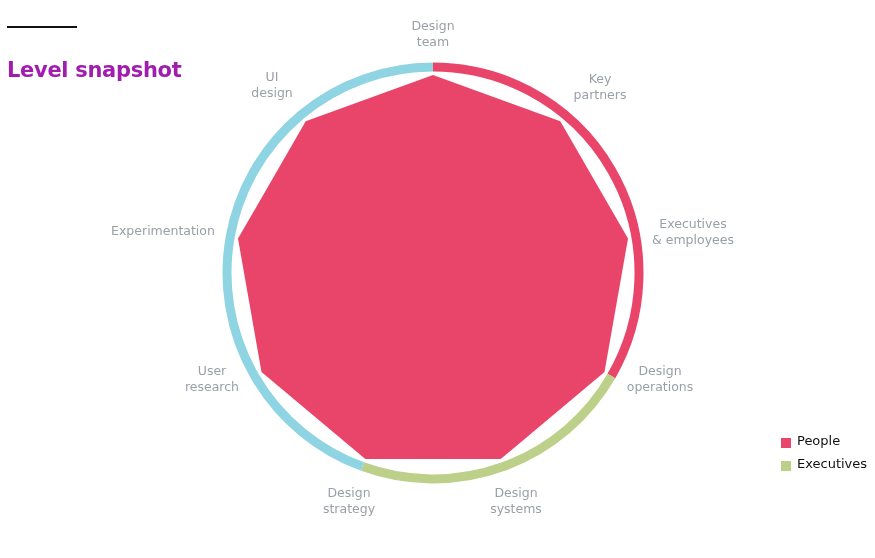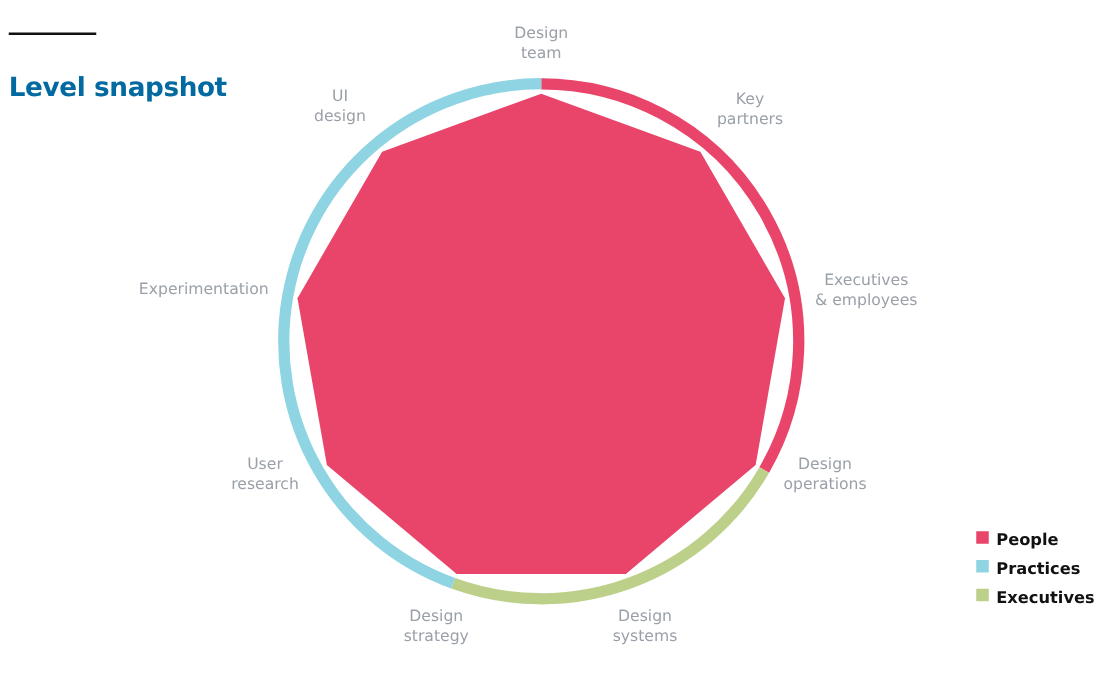--- a/index.html
+++ b/index.html
@@ -1,22 +1,22 @@
 <!DOCTYPE html>
 <html><head>
 <meta charset="utf-8">
 <style>
   html, body { margin:0; padding:0; background:#ffffff; }
   body { width:875px; height:558px; position:relative; overflow:hidden; font-family:"Liberation Sans", sans-serif; }
   .rule { position:absolute; left:7px; top:26px; width:70px; height:2px; background:#111; }
-  .title { position:absolute; left:7px; top:58px; font-size:21px; font-weight:bold; color:#0369a1; letter-spacing:-0.3px; font-family:"DejaVu Sans", sans-serif; }
+  .title { position:absolute; left:7px; top:58px; font-size:21px; font-weight:bold; color:#a21caf; letter-spacing:-0.3px; font-family:"DejaVu Sans", sans-serif; }
   svg.chart { position:absolute; left:0; top:0; }
   .lbl { fill:#9aa0a8; font-size:12.5px; font-family:"DejaVu Sans", sans-serif; }
   .legend { position:absolute; left:781px; top:425px; }
-  .legend-item { display:flex; align-items:flex-start; height:23px; font-size:13px; font-weight:bold; color:#111; font-family:"DejaVu Sans", sans-serif; }
+  .legend-item { display:flex; align-items:flex-end; height:23px; font-size:13px; font-weight:normal; color:#111; font-family:"DejaVu Sans", sans-serif; }
   .sw { width:10px; height:10px; margin-right:6px; }
 </style>
 </head>
 <body>
 
 <div class="rule"></div>
 <div class="title">Level snapshot</div>
 
 <svg class="chart" id="chart" width="875" height="558">
     <polygon points="433.0,75.0 560.3,121.3 628.0,238.6 604.5,372.0 500.7,459.1 365.3,459.1 261.5,372.0 238.0,238.6 305.7,121.3" fill="#e9456a"></polygon>
@@ -33,20 +33,16 @@
     <text class="lbl" text-anchor="middle"><tspan x="163" y="235">Experimentation</tspan></text>
     <text class="lbl" text-anchor="middle"><tspan x="272" y="81">UI</tspan><tspan x="272" y="97">design</tspan></text>
   </svg>
 
 <div class="legend" id="legend">
     <div class="legend-item">
       <span class="sw" style="background: rgb(233, 69, 106);"></span>
       <span>People</span>
     </div>
     <div class="legend-item">
-      <span class="sw" style="background: rgb(143, 212, 226);"></span>
-      <span>Practices</span>
-    </div>
-    <div class="legend-item">
       <span class="sw" style="background: rgb(188, 208, 138);"></span>
       <span>Executives</span>
     </div>
   </div>
 
 </body></html>

